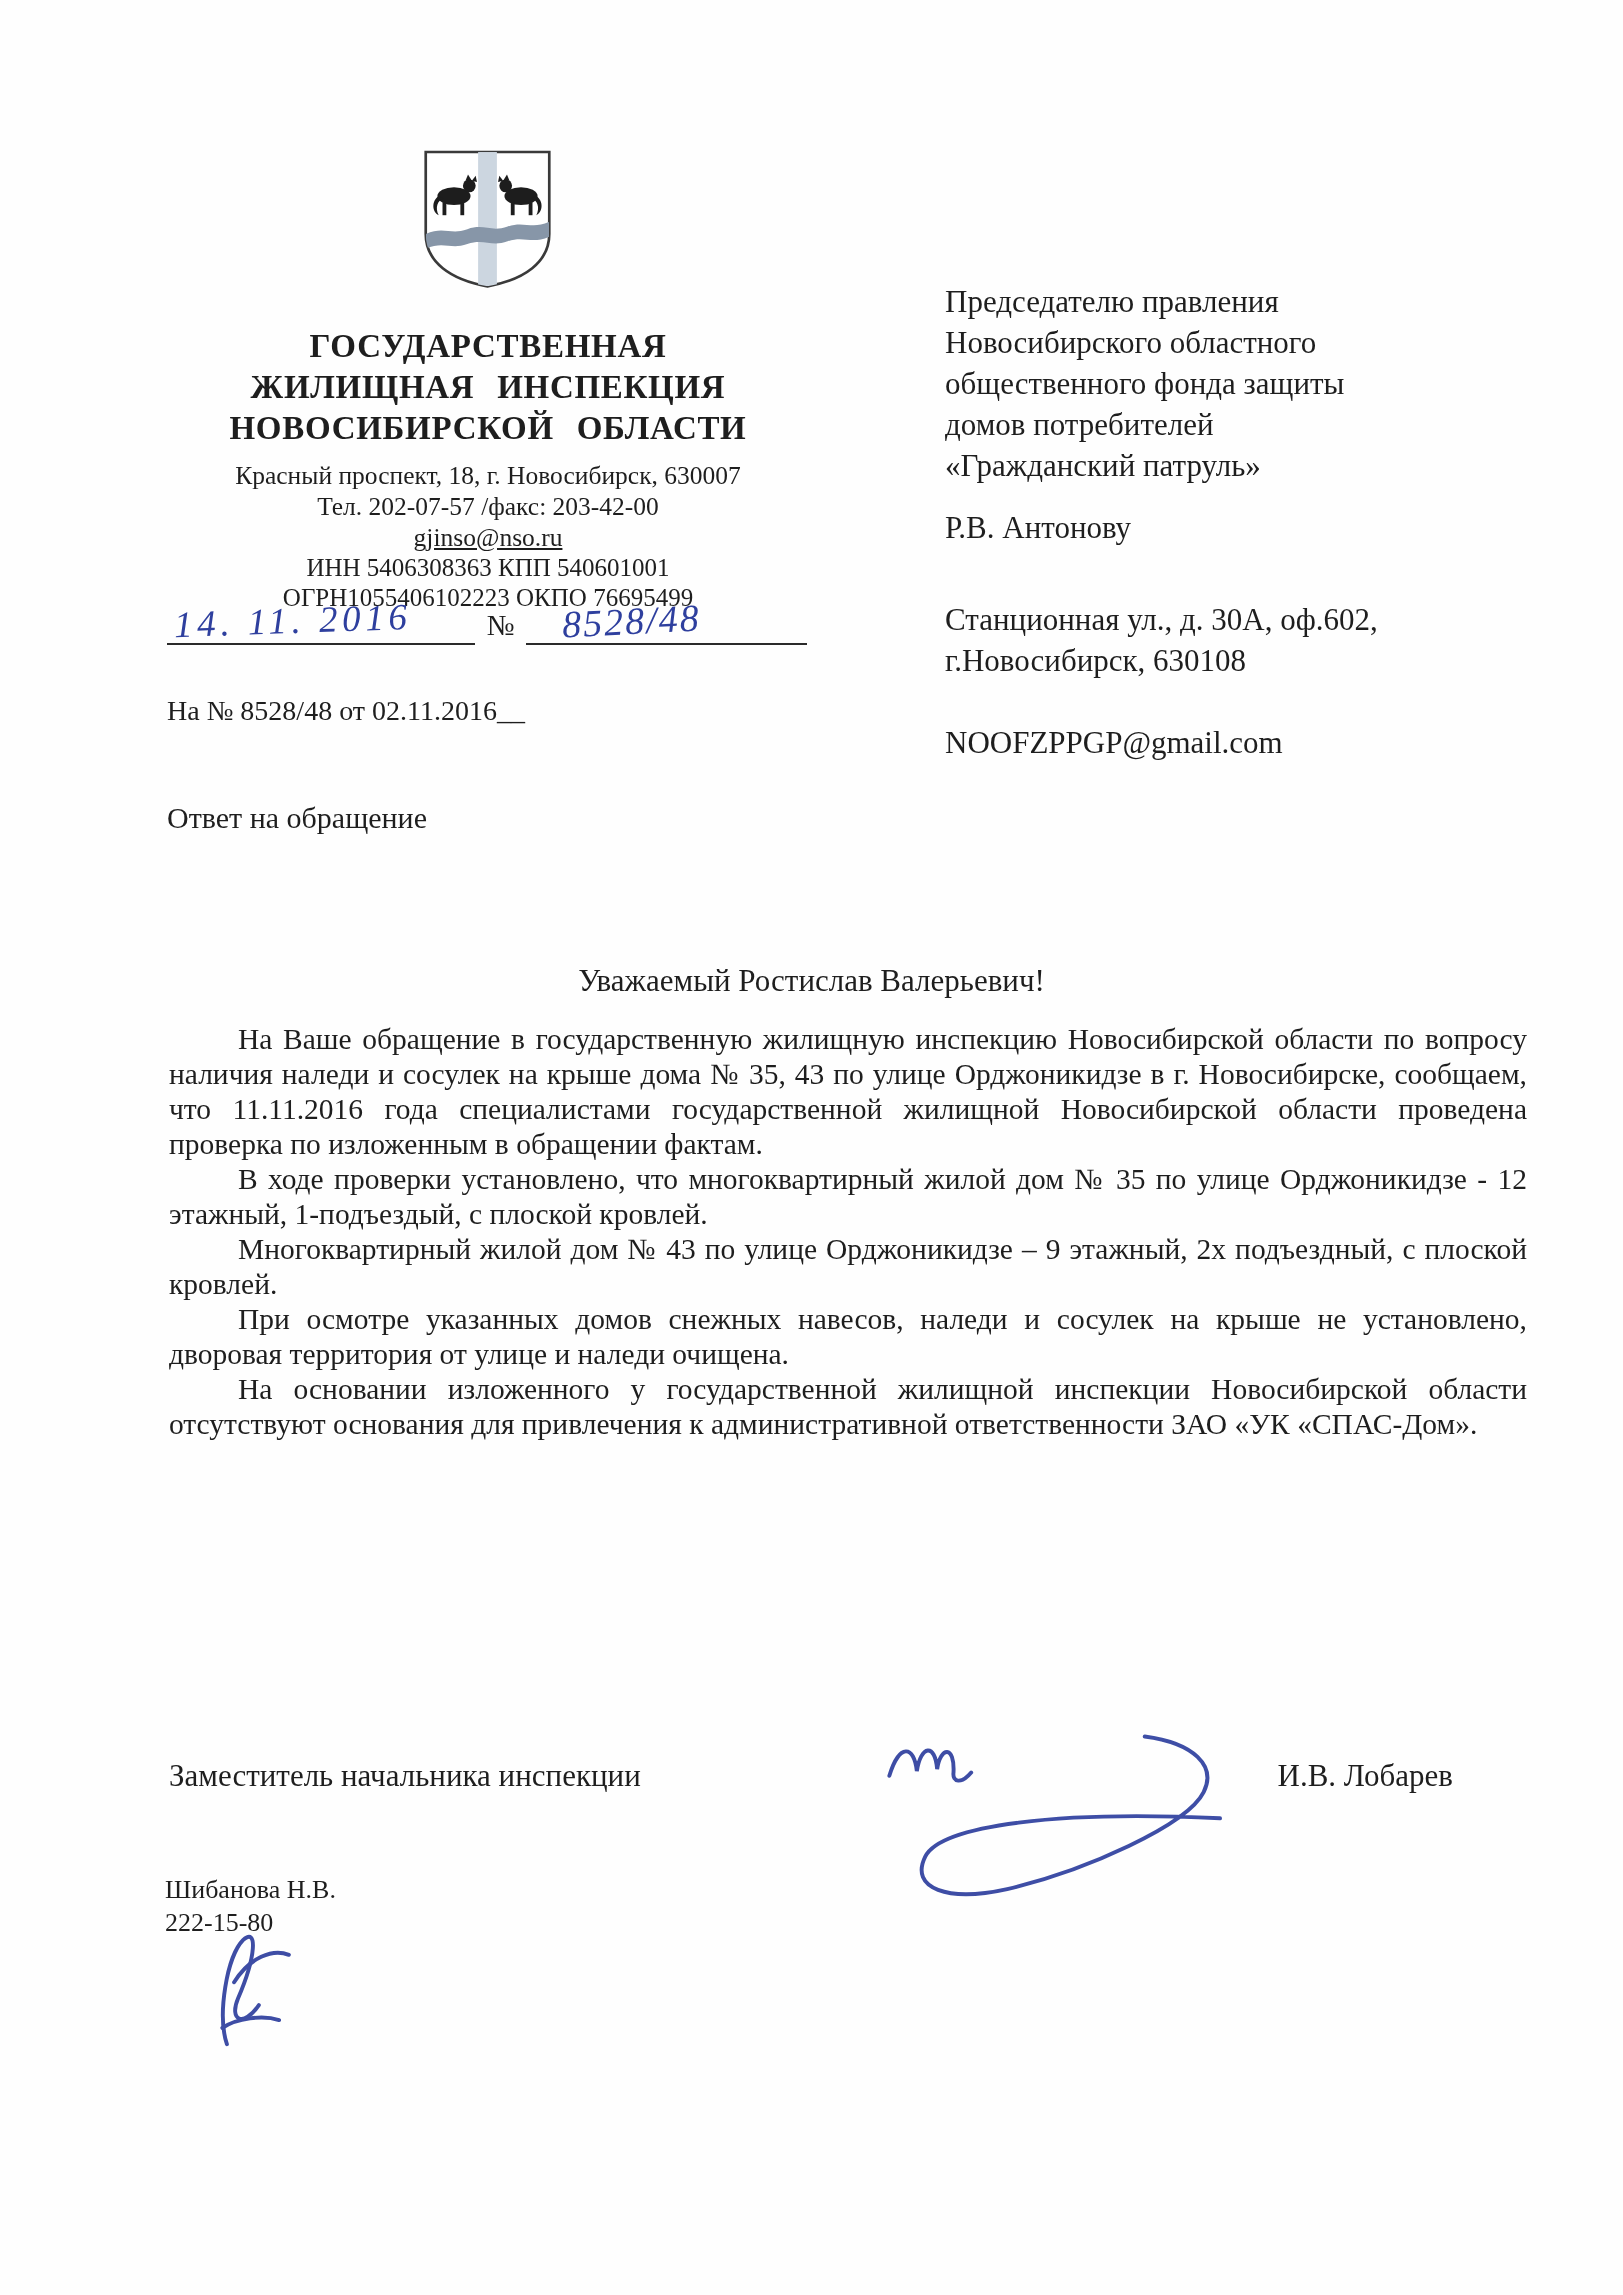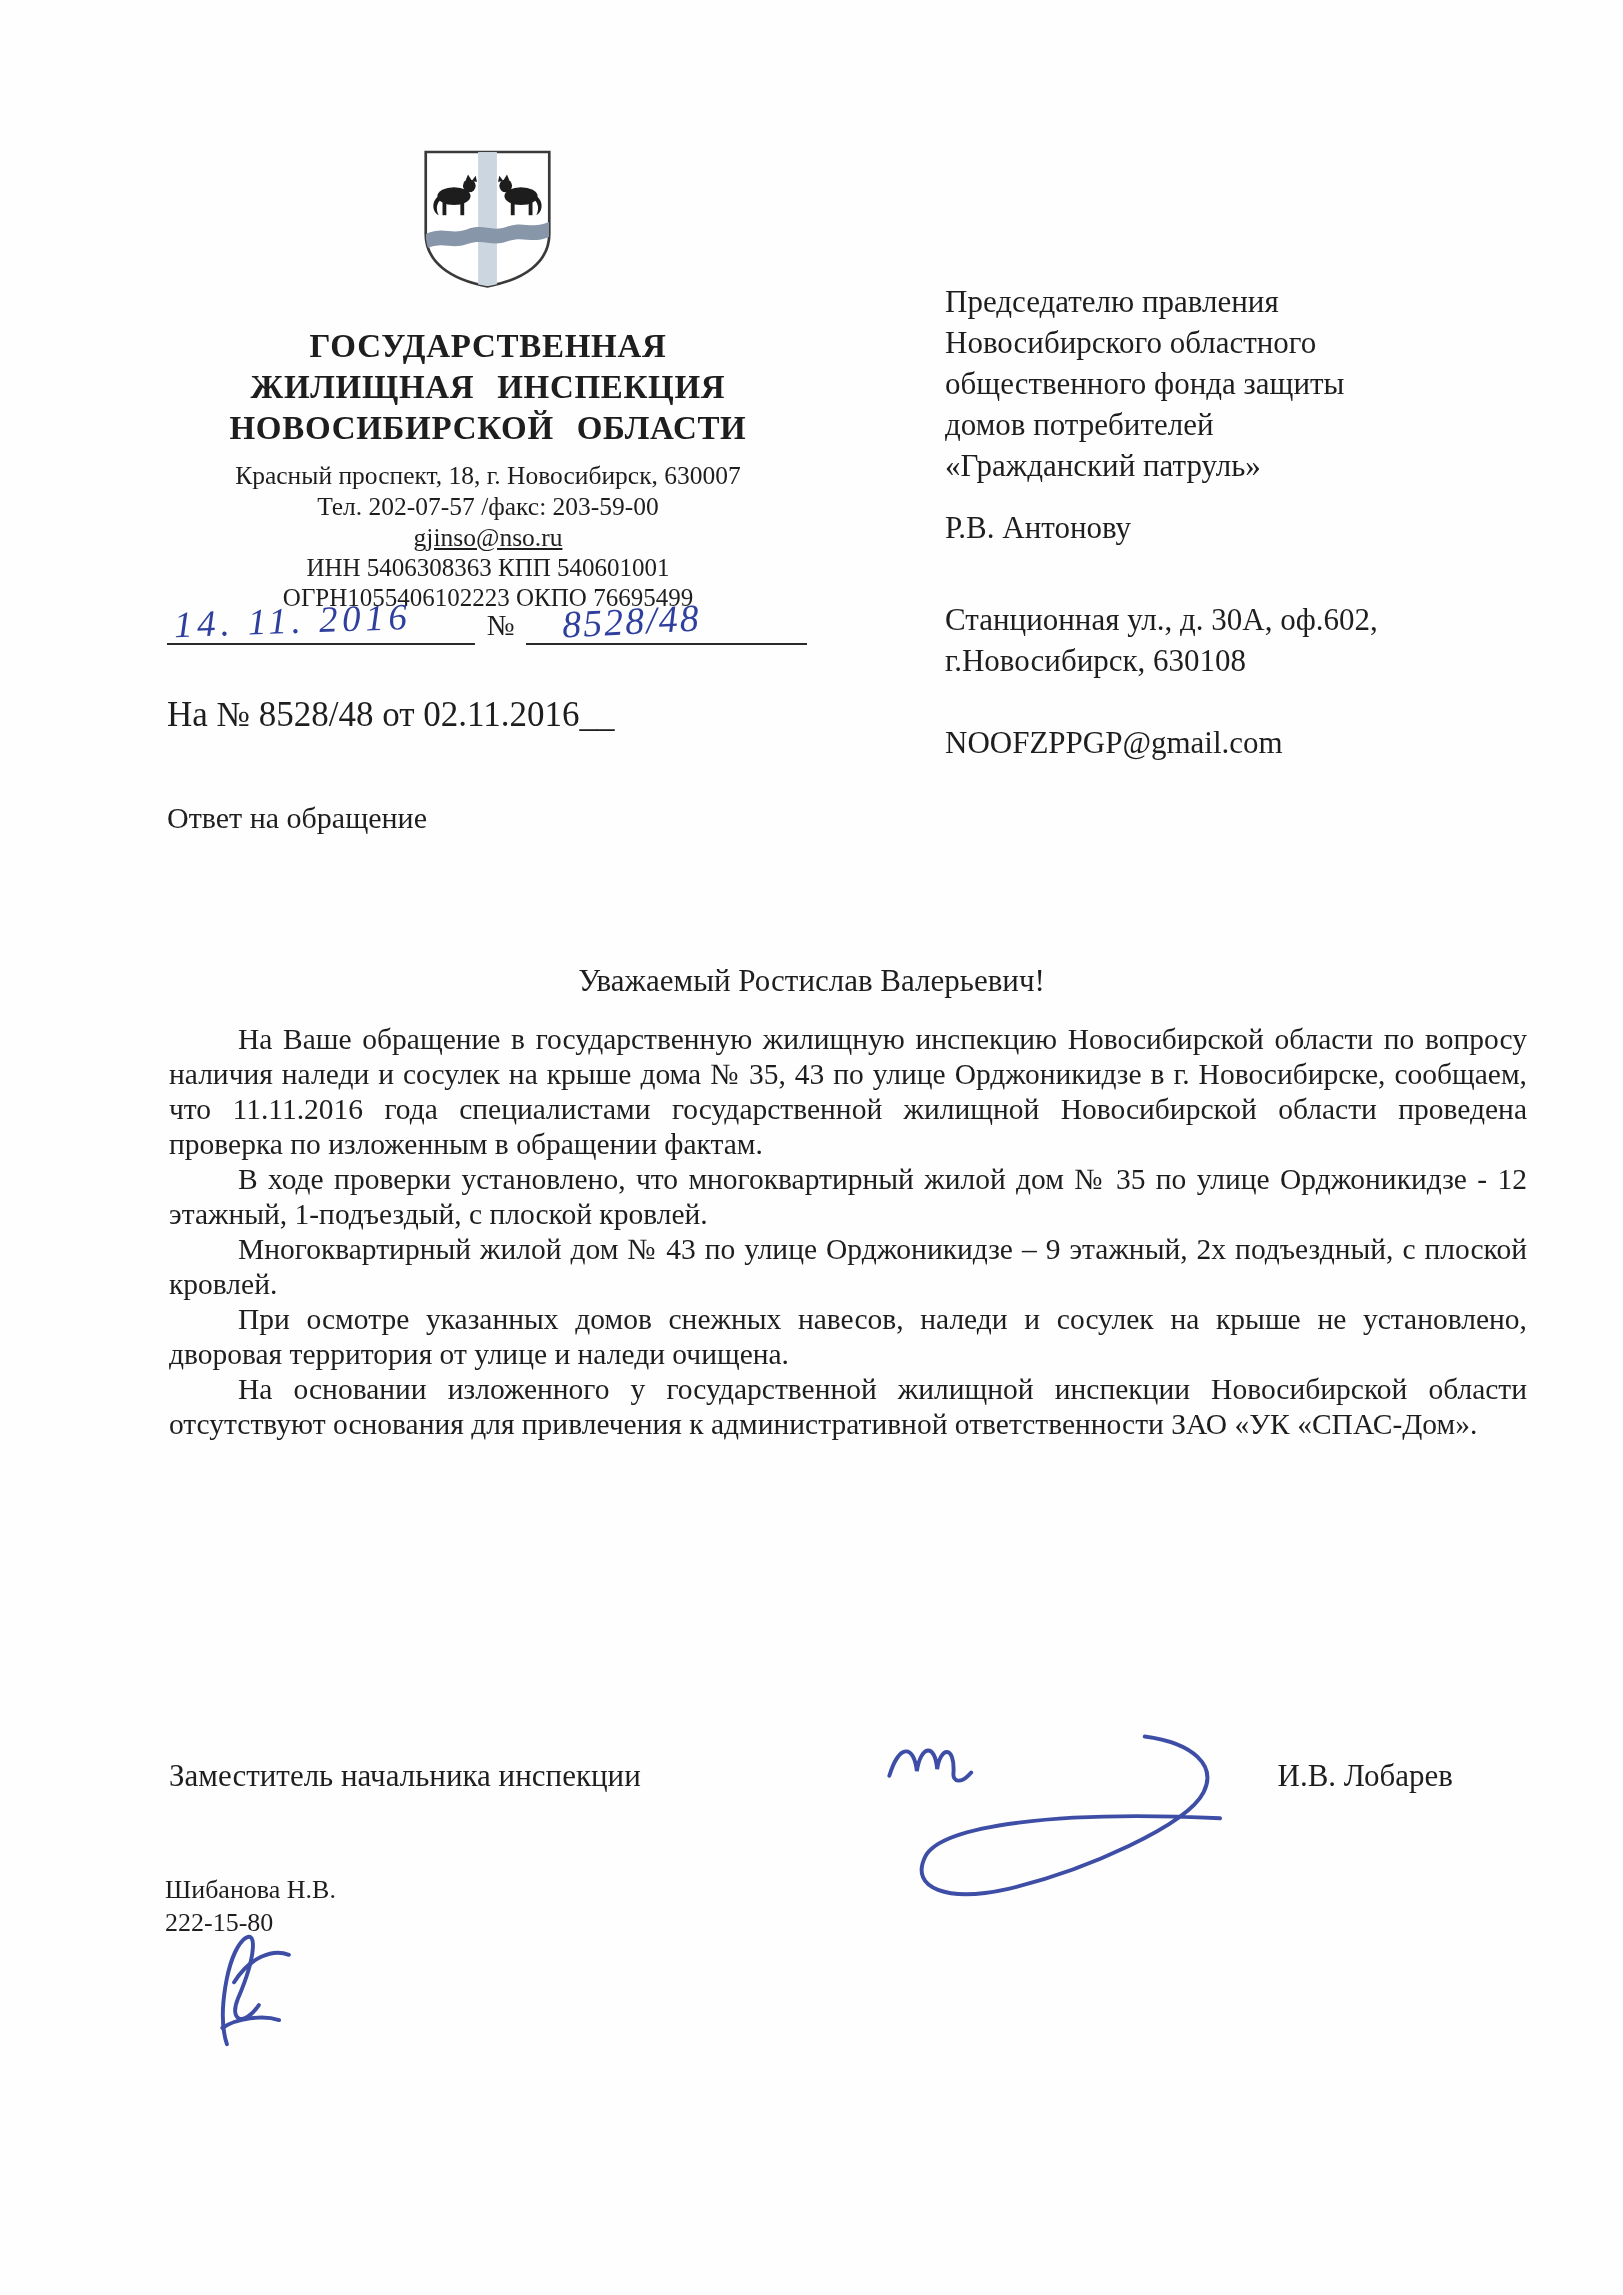--- a/index.html
+++ b/index.html
@@ -21,21 +21,21 @@
   
   .regline { left:167px; top:597px; width:707px; height:52px; font-size:29px; }
   .blank { display:inline-block; border-bottom:2px solid #2a2a2a; vertical-align:bottom; position:relative; height:46px; }
   .date-blank { width:308px; }
   .num-blank  { width:281px; }
   .no-sign { display:inline-block; margin:0 11.8px; vertical-align:bottom; padding-bottom:2.6px; }
   .hand { color:#2e3f9e; font-style:italic; white-space:nowrap; }
   .hand-date { position:absolute; left:6.5px; bottom:1.3px; font-size:37px; letter-spacing:4.6px; transform:rotate(-2deg); }
   .hand-num  { position:absolute; left:36px; bottom:0px;  font-size:38px; letter-spacing:2px; transform:rotate(-3deg); }
 
-  .refline { left:167px; top:695px; font-size:35px; }
+  .refline { left:167px; top:695px; font-size:28px; }
   .subject { left:167px; top:801px; font-size:30px; }
 
   
   .recipient { left:945px; top:281px; width:628px; font-size:31px; line-height:41px; }
   .recipient .gap1 { margin-top:21px; }
   .recipient .gap2 { margin-top:51px; }
   .recipient .gap3 { margin-top:41px; }
 
   
   .salutation { left:0; top:963px; width:1623px; text-align:center; font-size:31px; }
@@ -87,21 +87,21 @@
       </g>
     </svg>
   </div>
 
   <div class="abs org-block">
     <div class="org-title">ГОСУДАРСТВЕННАЯ</div>
     <div class="org-title">ЖИЛИЩНАЯ ИНСПЕКЦИЯ</div>
     <div class="org-title">НОВОСИБИРСКОЙ ОБЛАСТИ</div>
     <div class="org-sub">
       <div>Красный проспект, 18, г. Новосибирск, 630007</div>
-      <div>Тел. 202-07-57 /факс: 203-59-00</div>
+      <div>Тел. 202-07-57 /факс: 203-42-00</div>
       <div class="org-email">gjinso@nso.ru</div>
       <div class="org-codes">ИНН 5406308363  КПП 540601001</div>
       <div class="org-codes">ОГРН1055406102223 ОКПО 76695499</div>
     </div>
   </div>
 
   <div class="abs regline">
     <span class="blank date-blank">
       <span class="hand hand-date">14. 11. 2016</span>
     </span><span class="no-sign">№</span><span class="blank num-blank">

